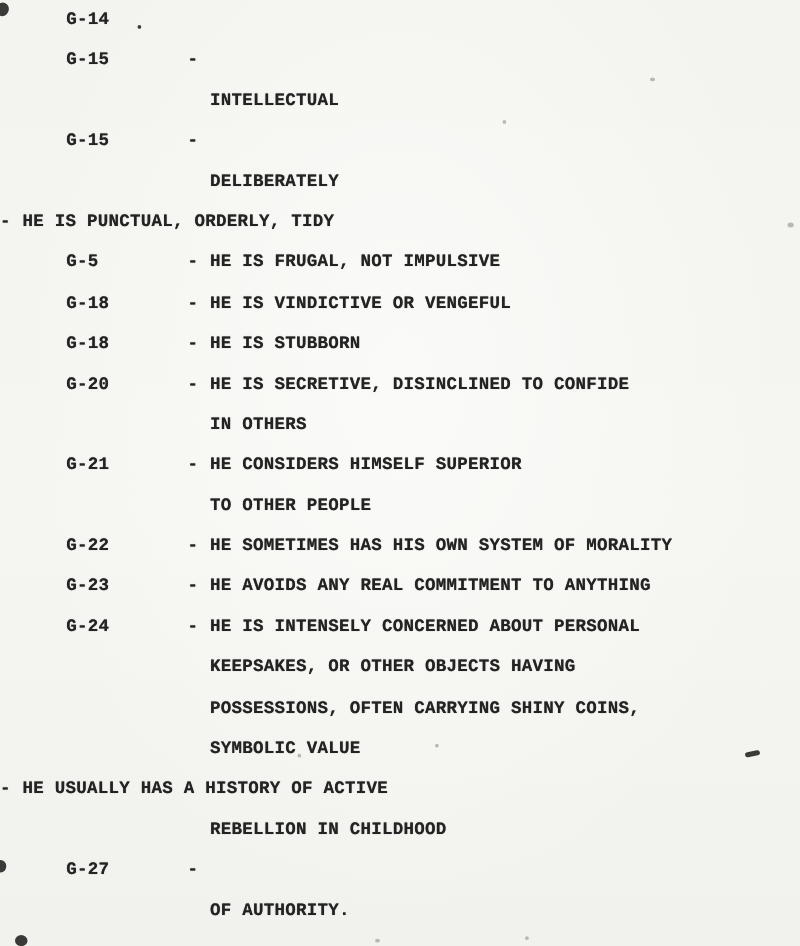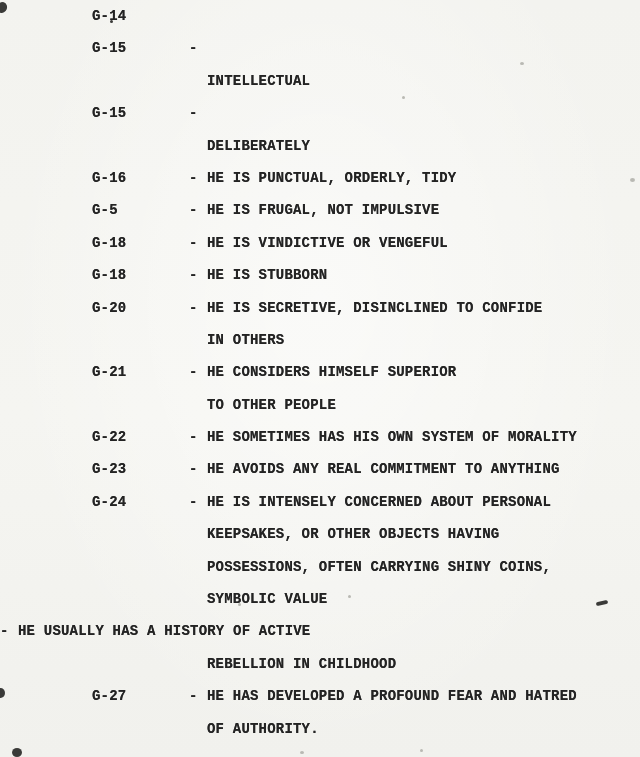--- a/index.html
+++ b/index.html
@@ -34,21 +34,20 @@
     letter-spacing: 0.2px;
     text-shadow: 0 0 0.6px rgba(35,35,35,0.75);
     line-height: 17px;
   }
   .code {
     display: inline-block;
     width: 150px;
     padding-left: 53px;
     box-sizing: border-box;
     flex: 0 0 auto;
-    margin-left: 39px;
   }
   .dash {
     display: inline-block;
     width: 18px;
     flex: 0 0 auto;
   }
   .text { flex: 1 1 auto; }
   .title .u {
     text-decoration: underline;
     text-decoration-thickness: 2px;
@@ -77,37 +76,37 @@
 </head>
 <body>
 
 <div class="page">
   <div class="doc">
       <div class="row"><span class="code">G-14</span></div>
       <div class="row"><span class="code">G-15</span><span class="dash">-</span></div>
       <div class="row"><span class="code"></span><span class="dash"></span><span class="text">INTELLECTUAL</span></div>
       <div class="row"><span class="code">G-15</span><span class="dash">-</span></div>
       <div class="row"><span class="code"></span><span class="dash"></span><span class="text">DELIBERATELY</span></div>
-      <div class="row"><span class="code">G-16</span><span class="dash">-</span><span class="text">HE IS PUNCTUAL, ORDERLY, TIDY</span></div>
+      <div class="row"><span class="dash">-</span><span class="text">HE IS PUNCTUAL, ORDERLY, TIDY</span></div>
       <div class="row"><span class="code">G-5</span><span class="dash">-</span><span class="text">HE IS FRUGAL, NOT IMPULSIVE</span></div>
       <div class="row"><span class="code">G-18</span><span class="dash">-</span><span class="text">HE IS VINDICTIVE OR VENGEFUL</span></div>
       <div class="row"><span class="code">G-18</span><span class="dash">-</span><span class="text">HE IS STUBBORN</span></div>
       <div class="row"><span class="code">G-20</span><span class="dash">-</span><span class="text">HE IS SECRETIVE, DISINCLINED TO CONFIDE</span></div>
       <div class="row"><span class="code"></span><span class="dash"></span><span class="text">IN OTHERS</span></div>
       <div class="row"><span class="code">G-21</span><span class="dash">-</span><span class="text">HE CONSIDERS HIMSELF SUPERIOR</span></div>
       <div class="row"><span class="code"></span><span class="dash"></span><span class="text">TO OTHER PEOPLE</span></div>
       <div class="row"><span class="code">G-22</span><span class="dash">-</span><span class="text">HE SOMETIMES HAS HIS OWN SYSTEM OF MORALITY</span></div>
       <div class="row"><span class="code">G-23</span><span class="dash">-</span><span class="text">HE AVOIDS ANY REAL COMMITMENT TO ANYTHING</span></div>
       <div class="row"><span class="code">G-24</span><span class="dash">-</span><span class="text">HE IS INTENSELY CONCERNED ABOUT PERSONAL</span></div>
       <div class="row"><span class="code"></span><span class="dash"></span><span class="text">KEEPSAKES, OR OTHER OBJECTS HAVING</span></div>
       <div class="row"><span class="code"></span><span class="dash"></span><span class="text">POSSESSIONS, OFTEN CARRYING SHINY COINS,</span></div>
       <div class="row"><span class="code"></span><span class="dash"></span><span class="text">SYMBOLIC VALUE</span></div>
       <div class="row"><span class="dash">-</span><span class="text">HE USUALLY HAS A HISTORY OF ACTIVE</span></div>
       <div class="row"><span class="code"></span><span class="dash"></span><span class="text">REBELLION IN CHILDHOOD</span></div>
-      <div class="row"><span class="code">G-27</span><span class="dash">-</span><span class="text">HE HAS DEVELOPED A PROFOUND FEAR AND HATRED</span></div>
+      <div class="row"><span class="code">G-27</span><span class="dash">-</span></div>
       <div class="row"><span class="code"></span><span class="dash"></span><span class="text">OF AUTHORITY.</span></div>
     </div>
 
   <span class="speck sp-corner"></span>
   <span class="speck sp-dot1"></span>
   <span class="speck sp-dashmark"></span>
   <span class="speck sp-leftblob"></span>
   <span class="speck sp-botblob"></span>
   <span class="speck faint sp-f1"></span>
   <span class="speck faint sp-f2"></span>

